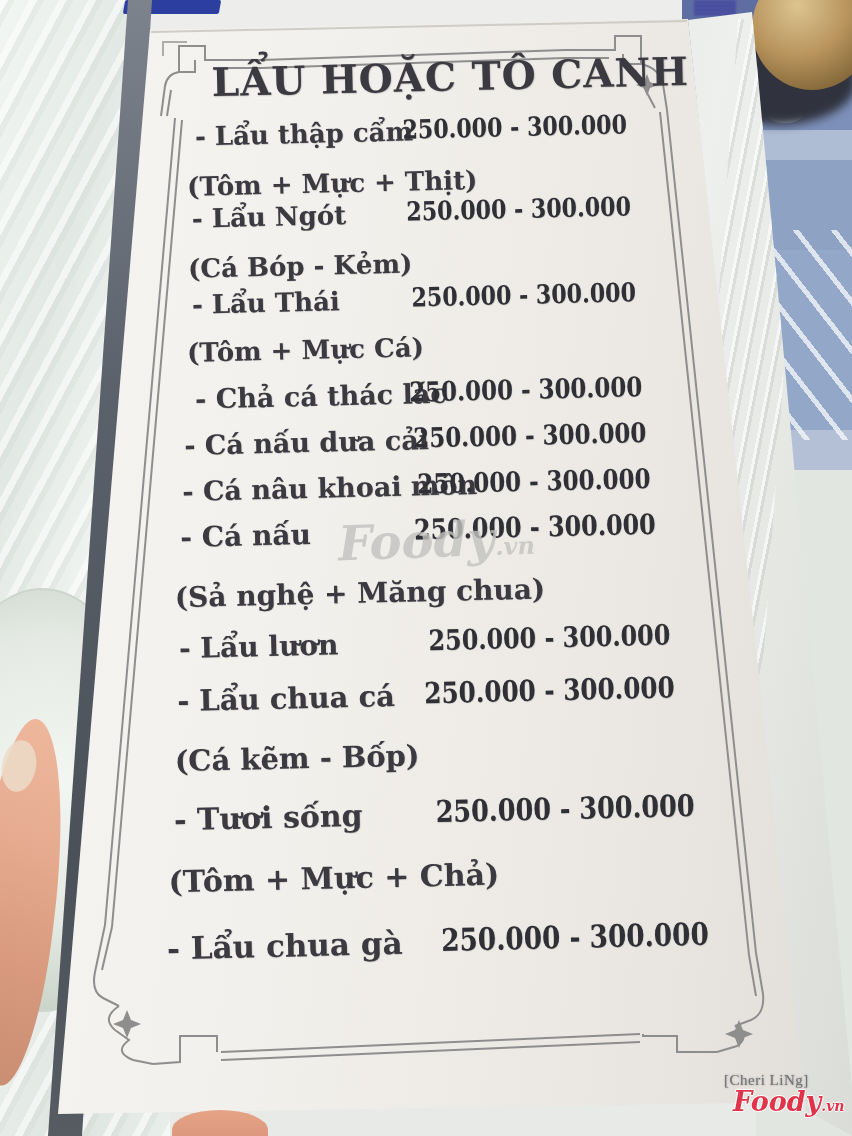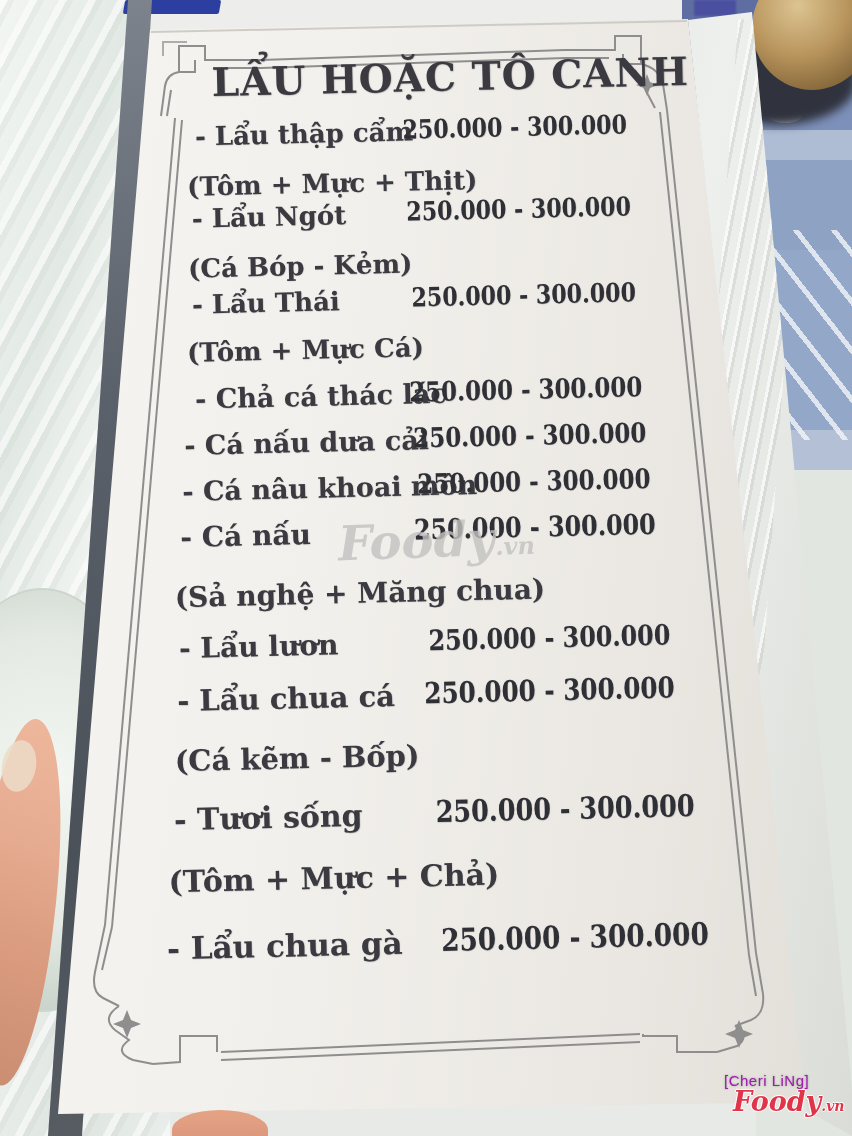--- a/index.html
+++ b/index.html
@@ -109,22 +109,22 @@
 
   
   .wm-center{
     left:338px; top:512px; transform:rotate(-2deg);
     font-style:italic; font-weight:700; color:#c2c2c0; opacity:.8;
     font-family:"DejaVu Serif","Liberation Serif",serif; white-space:nowrap;
   }
   .wm-center .big{ font-size:48px; }
   .wm-center .small{ font-size:24px; }
   .credit{
-    left:724px; top:1072px; font-family:Liberation Sans, sans-serif;
-    font-size:15px; color:#a21caf; letter-spacing:.5px; white-space:nowrap;
+    left:724px; top:1072px; font-family:Liberation Serif, serif;
+    font-size:15px; color:#737373; letter-spacing:.5px; white-space:nowrap;
     text-shadow:0 0 2px rgba(120,125,128,.8);
   }
   .brand{
     left:733px; top:1086px; white-space:nowrap; font-style:italic; font-weight:700;
     color:#e0344a;
     text-shadow:-1px 0 0 #fff, 1px 0 0 #fff, 0 -1px 0 #fff, 0 1px 0 #fff;
   }
   .brand .big{ font-size:27px; }
   .brand .small{ font-size:14px; }
 </style>

